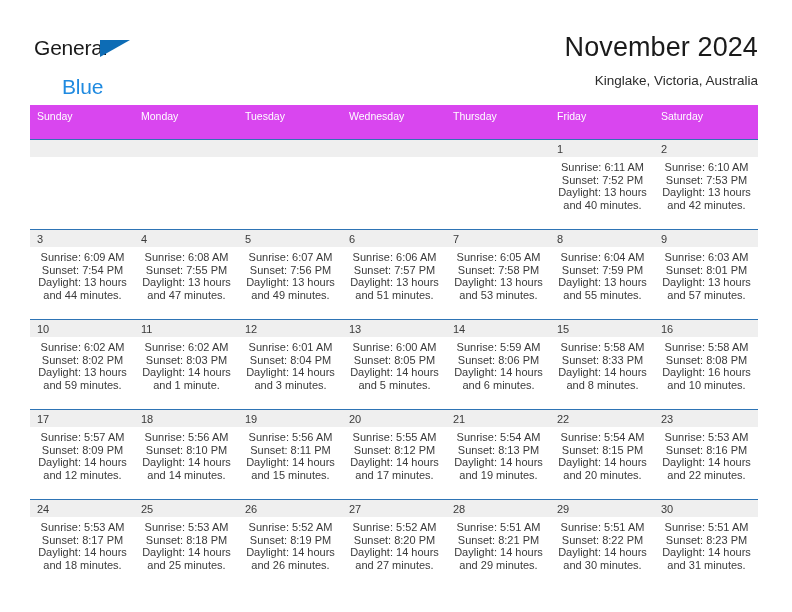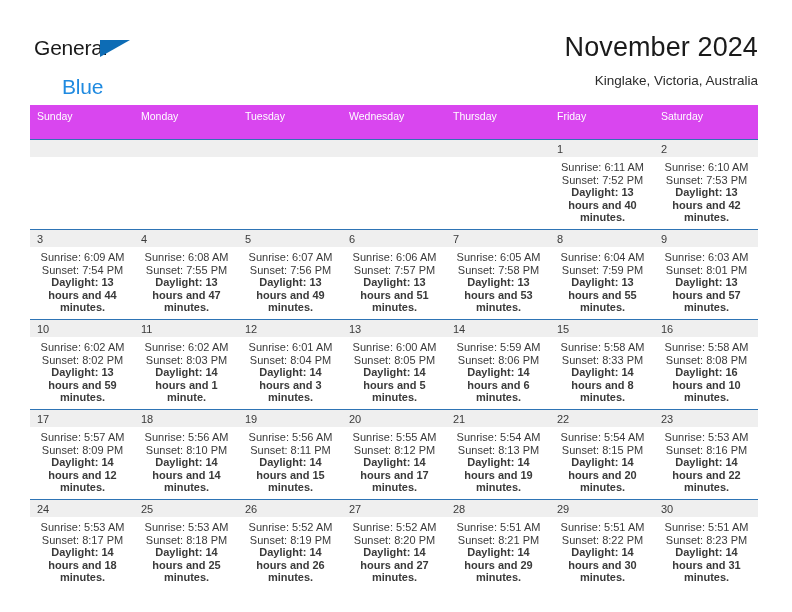--- a/index.html
+++ b/index.html
@@ -119,21 +119,21 @@
   }
   .daynum-band.empty { color: transparent; }
   .cell-body {
     padding: 4px 6px 0 7px;
     font-size: 11px;
     line-height: 12.6px;
     color: #3a3a3a;
     text-align: center;
   }
   .cell-body div { white-space: nowrap; }
-  .cell-body .wrapline { white-space: normal; font-weight: bold; }
+  .cell-body .wrapline { white-space: normal; }
   .cell-empty .daynum-band { background: #efefef; }
 </style>
 </head>
 <body>
 
 <div class="page">
 
   <div class="top-bar">
 
     <div class="logo">

